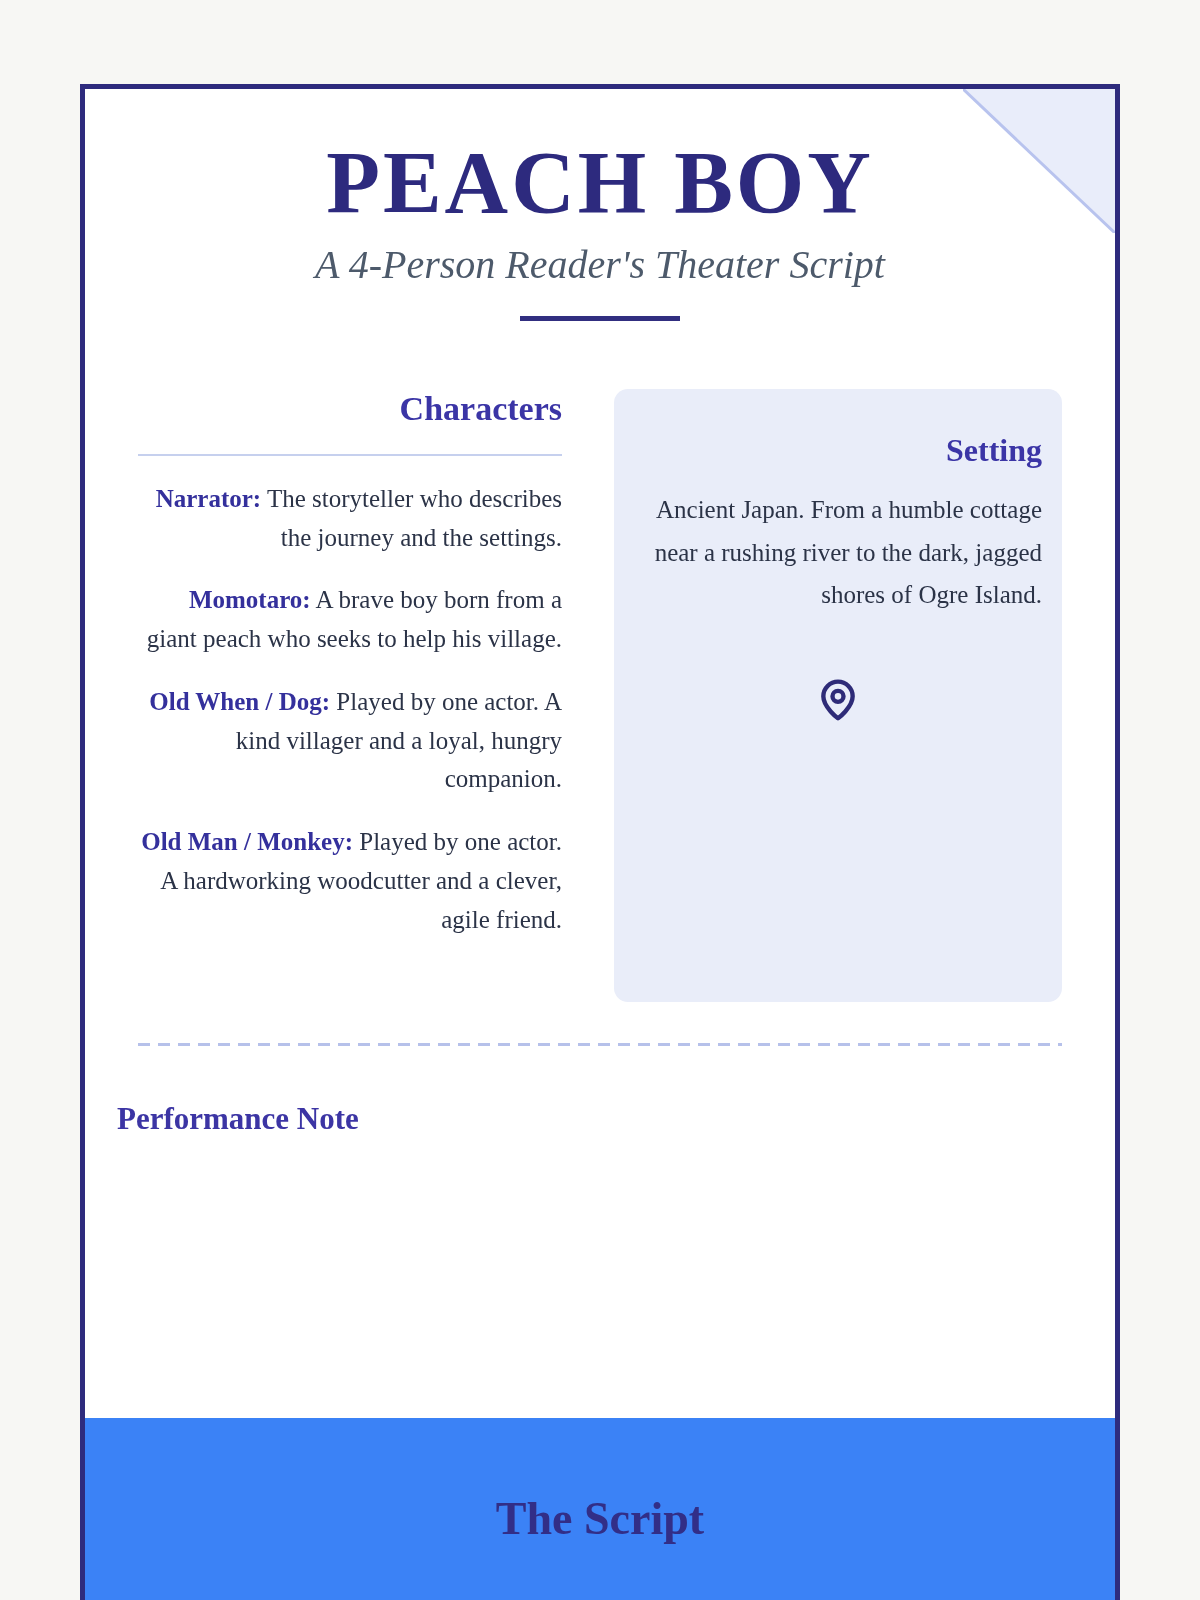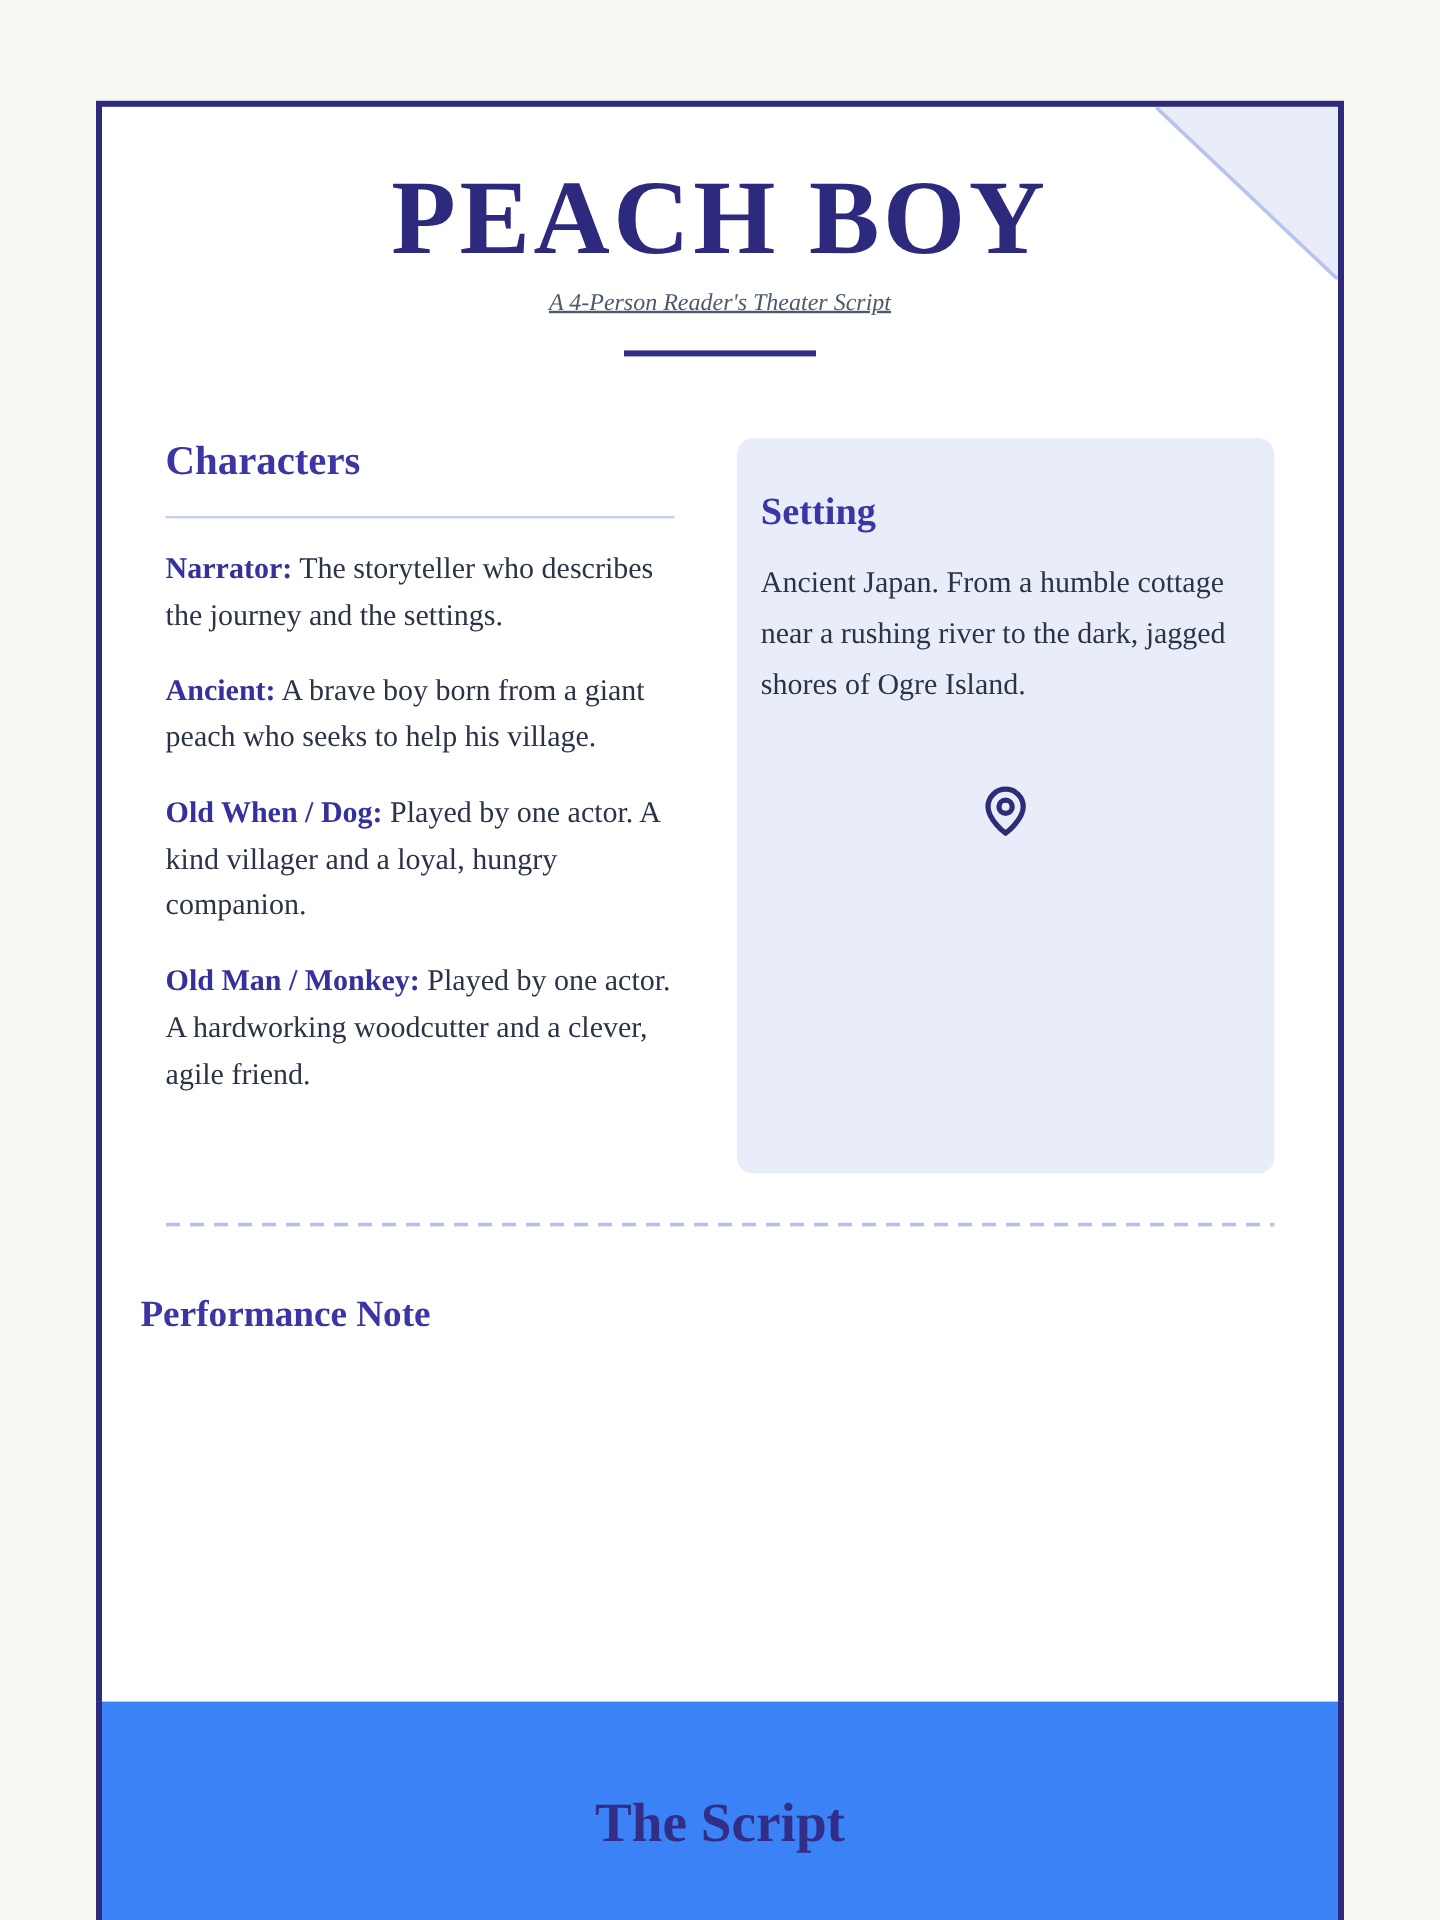--- a/index.html
+++ b/index.html
@@ -41,38 +41,38 @@
   .doc-title {
     margin: 0;
     font-size: 88px;
     line-height: 1.0;
     font-weight: bold;
     letter-spacing: 3px;
     color: #2d2a7e;
   }
   .doc-subtitle {
     margin: 14px 0 0 0;
-    font-size: 20px;
+    font-size: 40px;
     font-style: italic;
     color: #4d5a6b;
-    text-decoration: underline;
   }
   .title-rule {
     width: 160px;
     height: 5px;
     background: #312e80;
     margin: 28px auto 0 auto;
   }
   
   .columns {
     display: flex;
     gap: 52px;
     padding: 0 53px;
     margin-top: 68px;
     align-items: flex-start;
+    text-align: right;
   }
   .col-characters {
     width: 424px;
     flex: 0 0 424px;
   }
   .section-heading {
     margin: 0;
     font-size: 34px;
     line-height: 1.2;
     font-weight: bold;
@@ -179,21 +179,21 @@
 
       <div class="col-characters">
         <div class="characters-heading-wrap">
           <h2 class="section-heading">Characters</h2>
         </div>
         <p class="char-entry">
           <strong>Narrator:</strong>
           <span>The storyteller who describes the journey and the settings.</span>
         </p>
         <p class="char-entry">
-          <strong>Ancient:</strong>
+          <strong>Momotaro:</strong>
           <span>A brave boy born from a giant peach who seeks to help his village.</span>
         </p>
         <p class="char-entry">
           <strong>Old When / Dog:</strong>
           <span>Played by one actor. A kind villager and a loyal, hungry companion.</span>
         </p>
         <p class="char-entry">
           <strong>Old Man / Monkey:</strong>
           <span>Played by one actor. A hardworking woodcutter and a clever, agile friend.</span>
         </p>

